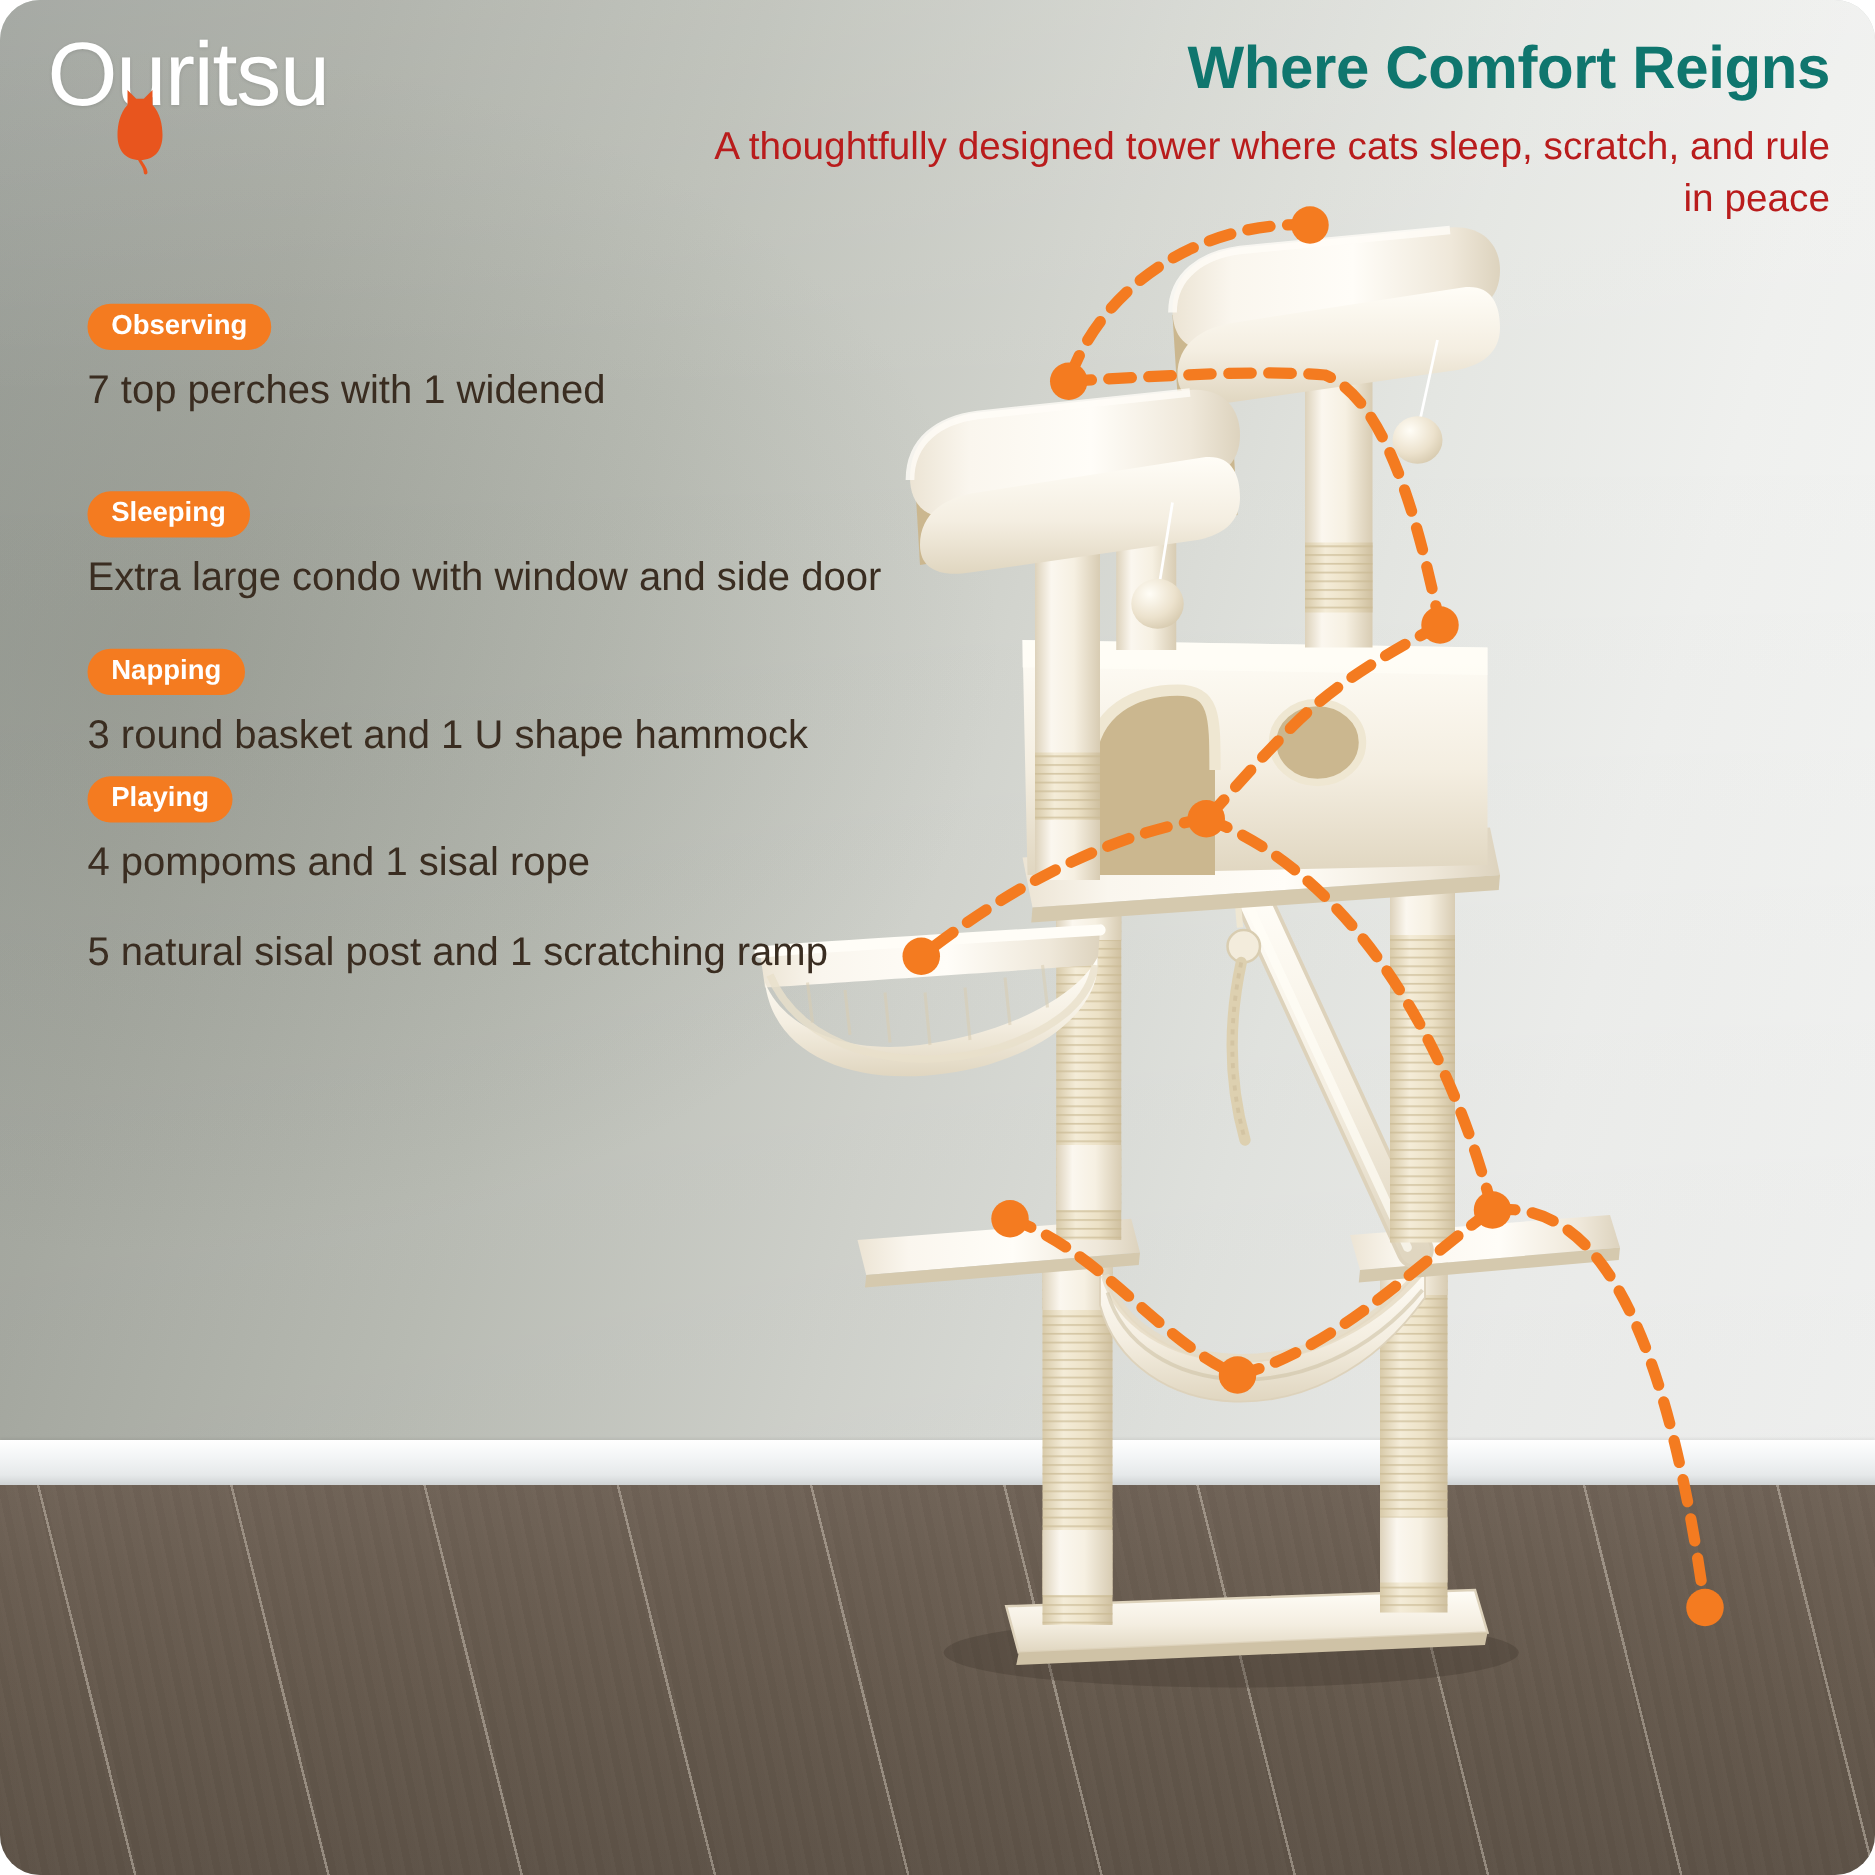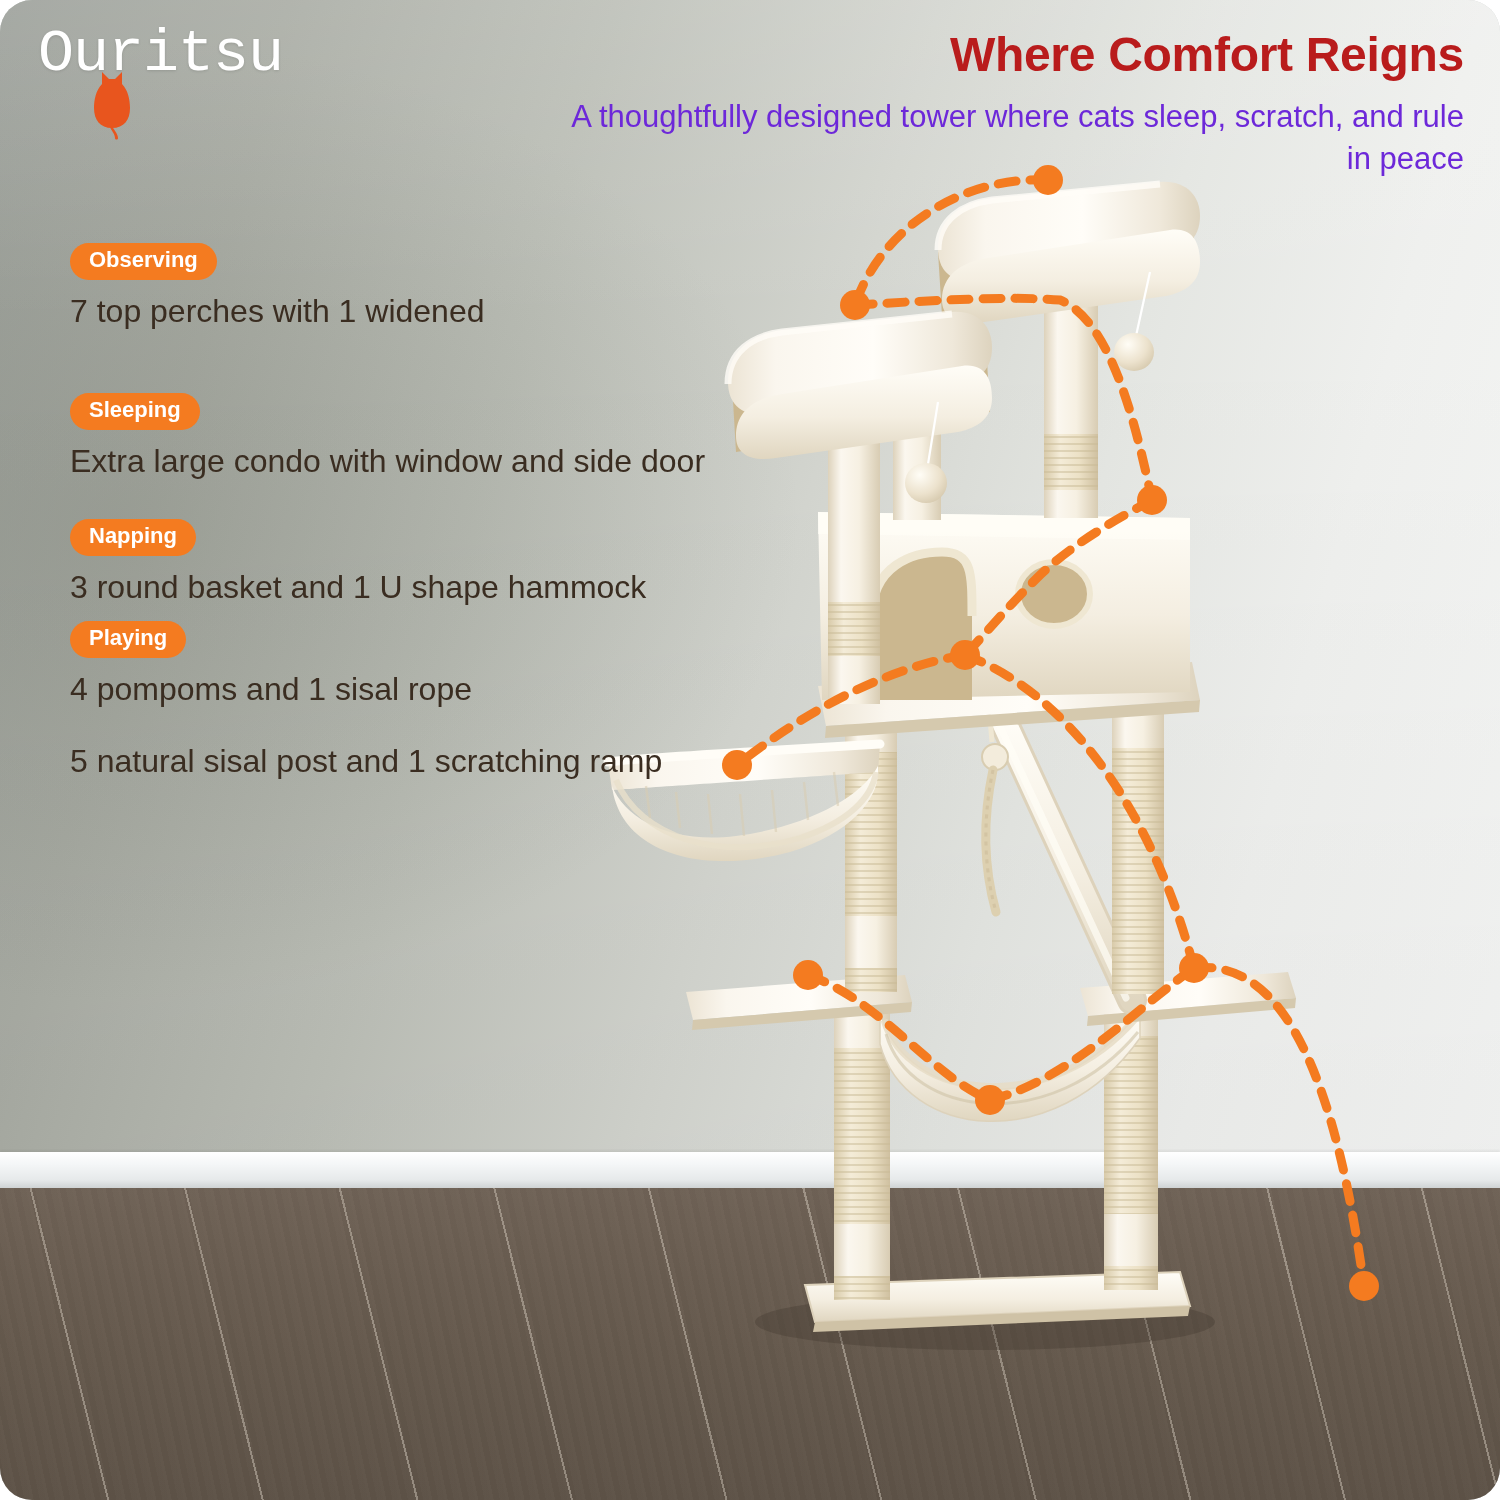--- a/index.html
+++ b/index.html
@@ -28,28 +28,28 @@
   .floor-grain{position:absolute;left:0;top:1188px;width:1500px;height:312px;opacity:.5;
         background:repeating-linear-gradient(78deg,
             rgba(255,255,255,.035) 0px, rgba(255,255,255,.035) 3px,
             rgba(0,0,0,.03) 3px, rgba(0,0,0,.03) 9px,
             rgba(255,255,255,.02) 9px, rgba(255,255,255,.02) 15px);}
   .floor-shade{position:absolute;left:0;top:1188px;width:1500px;height:312px;
         background:radial-gradient(ellipse 900px 260px at 980px 1230px, rgba(0,0,0,.20) 0%, rgba(0,0,0,0) 70%);}
 
   
   .logo{position:absolute;left:38px;top:24px;}
-  .logo-text{font-family:Liberation Mono, monospace;font-size:60px;color:#ffffff;
+  .logo-text{font-family:Liberation Sans, sans-serif;font-size:72px;color:#ffffff;
         letter-spacing:-1px;line-height:1;white-space:nowrap;text-shadow:0 1px 3px rgba(0,0,0,.12);}
   .logo-cat{position:absolute;left:50px;top:44px;width:48px;height:72px;}
 
   .headline{position:absolute;right:36px;top:30px;width:920px;text-align:right;
-        font-size:48px;font-weight:bold;color:#b91c1c;letter-spacing:-.3px;line-height:1.05;}
+        font-size:48px;font-weight:bold;color:#0f766e;letter-spacing:-.3px;line-height:1.05;}
   .subhead{position:absolute;right:36px;top:96px;width:900px;text-align:right;
-        font-size:31px;color:#6d28d9;line-height:1.34;}
+        font-size:31px;color:#b91c1c;line-height:1.34;}
 
   
   .features{position:absolute;left:70px;top:243px;width:680px;}
   .feat{margin-bottom:30px;}
   .badge{display:inline-block;background:#F47B20;color:#ffffff;font-weight:bold;font-size:22px;
         padding:5px 19px 8px 19px;border-radius:26px;line-height:1.1;}
   .feat-desc{margin-top:11px;font-size:32px;color:#3a2d21;line-height:1.31;max-width:650px;}
   .feat-0{margin-bottom:60px;} .feat-1{margin-bottom:36px;}
   .feat-2{margin-bottom:12px;} .feat-3{}
 

